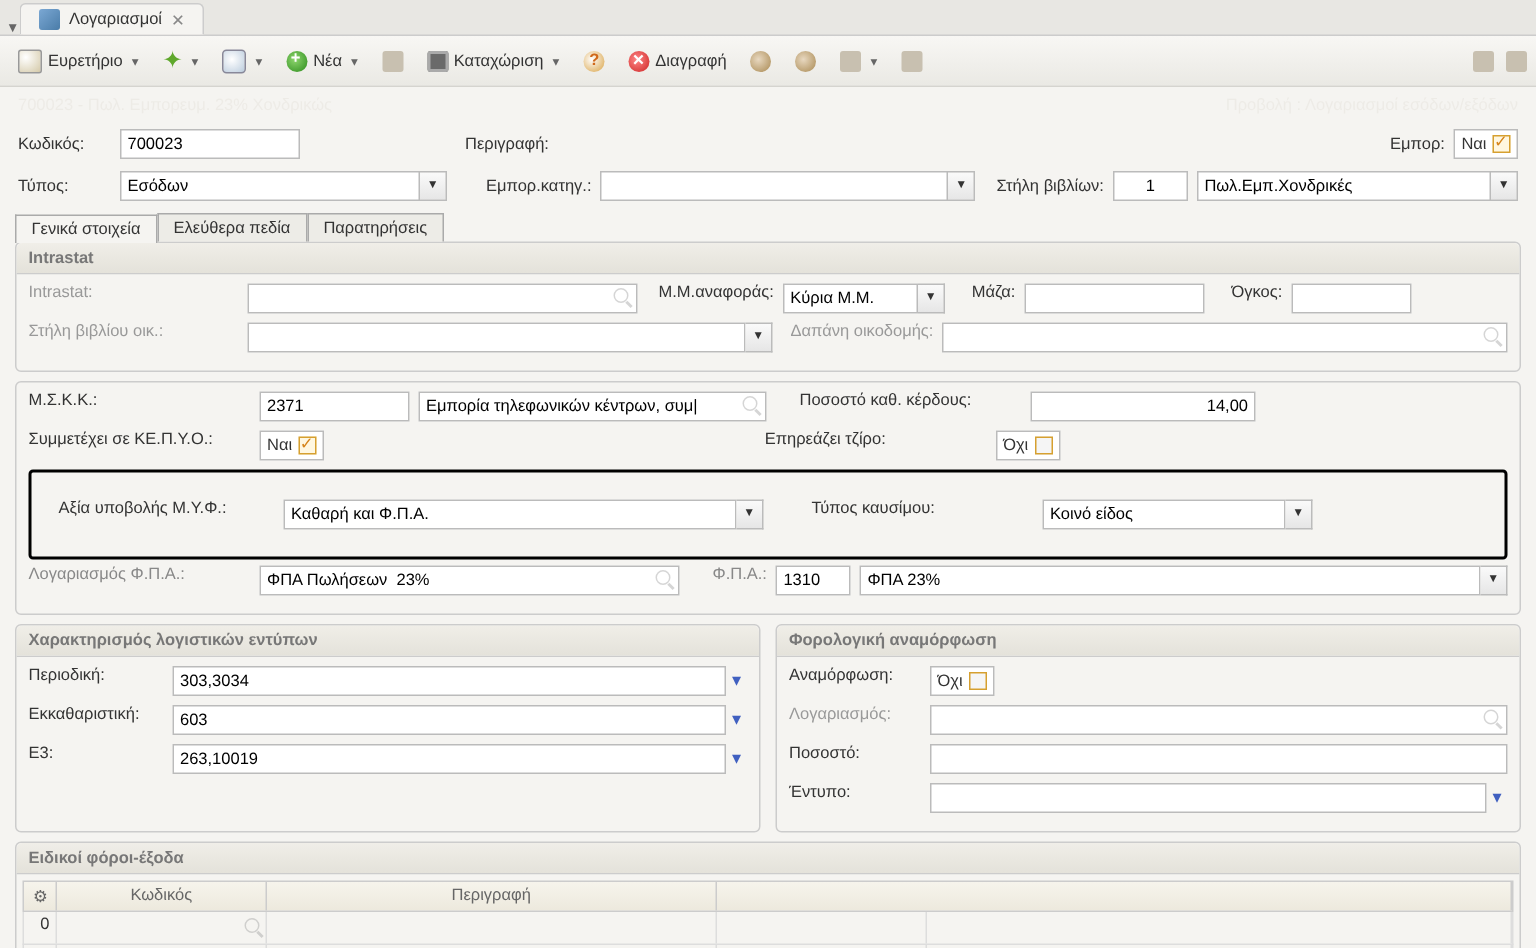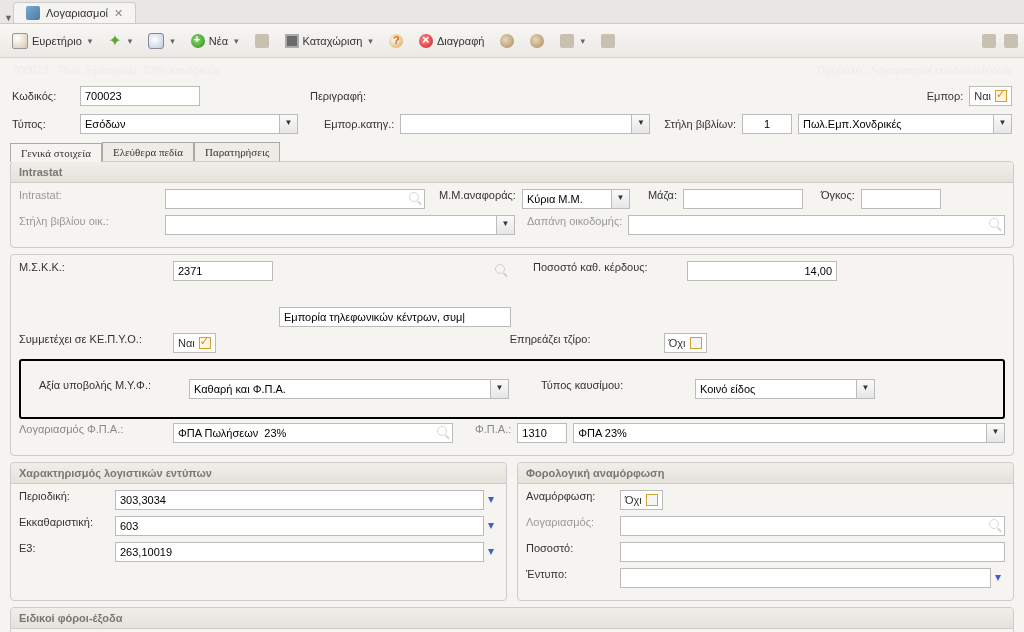--- a/index.html
+++ b/index.html
@@ -36,21 +36,21 @@
 .fld-lbl { width: 62px; }
 input[type="text"], select { border: 1px solid #bbb; background: #fff; padding: 2px 4px; height: 20px; font-size: 11px; }
 .dropdown-btn { width: 18px; height: 20px; border: 1px solid #bbb; border-left: none; background: linear-gradient(#fafafa,#e6e6e6); text-align: center; line-height: 16px; font-size: 8px; cursor: pointer; }
 .check-nai { display: inline-flex; align-items: center; gap: 4px; border: 1px solid #bbb; background: #fff; padding: 1px 4px; height: 20px; }
 .check-nai .mark { width: 12px; height: 12px; background: #fff7e0; border: 1px solid #d6a030; position: relative; }
 .check-nai .mark::after { content: "✓"; color: #d6841a; font-size: 11px; position: absolute; top: -3px; left: 0; }
 .check-oxi .mark { background: #f5f5f5; }
 .check-oxi .mark::after { content: ""; }
 
 .inner-tabs { display: flex; padding: 4px 10px 0; }
-.inner-tab { border: 1px solid #aaa; padding: 3px 10px; background: #edece7; cursor: pointer; border-bottom: none; font-family: Liberation Serif, serif; }
+.inner-tab { border: 1px solid #aaa; padding: 3px 10px; background: #edece7; cursor: pointer; border-bottom: none; }
 .inner-tab.active { background: #f5f4f1; position: relative; top: 1px; }
 
 .panel { border: 1px solid #ccc; margin: 0 10px 6px; background: #f5f4f1; border-radius: 4px; }
 .panel-hd { background: linear-gradient(#f0eee8,#e4e2da); padding: 4px 8px; border-bottom: 1px solid #ccc; font-weight: bold; color: #777; border-radius: 4px 4px 0 0; }
 .panel-body { padding: 6px 8px; }
 .prow { display: flex; align-items: flex-start; gap: 6px; margin-bottom: 6px; }
 .two-col { display: flex; gap: 10px; }
 .red-box { border: 2px solid #000000; border-radius: 3px; padding: 18px; margin: 2px 0; }
 
 .grid-head { display: flex; background: linear-gradient(#f6f4ec,#ede9dd); border: 1px solid #ccc; }
@@ -199,21 +199,21 @@
       <div class="input-wrap" style="flex:1"><input type="text" style="width: 100%;"><span class="search-ico"><span class="mag"></span></span></div>
     </div>
   </div>
 </div>
 
 <div class="panel">
   <div class="panel-body">
     <div class="prow">
       <span class="lbl" style="width:148px">Μ.Σ.Κ.Κ.:</span>
       <input type="text" style="width: 100px;" value="2371">
-      <div class="input-wrap" style="width:232px"><input type="text" style="width: 100%; margin-top: 46px;" value="Εμπορία τηλεφωνικών κέντρων, συμ|"><span class="search-ico"><span class="mag"></span></span></div>
+      <div class="input-wrap" style="width:232px"><input type="text" style="width: 100%;" value="Εμπορία τηλεφωνικών κέντρων, συμ|"><span class="search-ico"><span class="mag"></span></span></div>
       <span class="lbl" style="margin-left:16px;width:148px">Ποσοστό καθ. κέρδους:</span>
       <input type="text" style="width: 150px; text-align: right;" value="14,00">
     </div>
     <div class="prow">
       <span class="lbl" style="width:148px">Συμμετέχει σε ΚΕ.Π.Υ.Ο.:</span>
       <span class="check-nai">
           <span>Ναι</span>
           <span class="mark"></span>
         </span>
       <span style="width:282px"></span>

